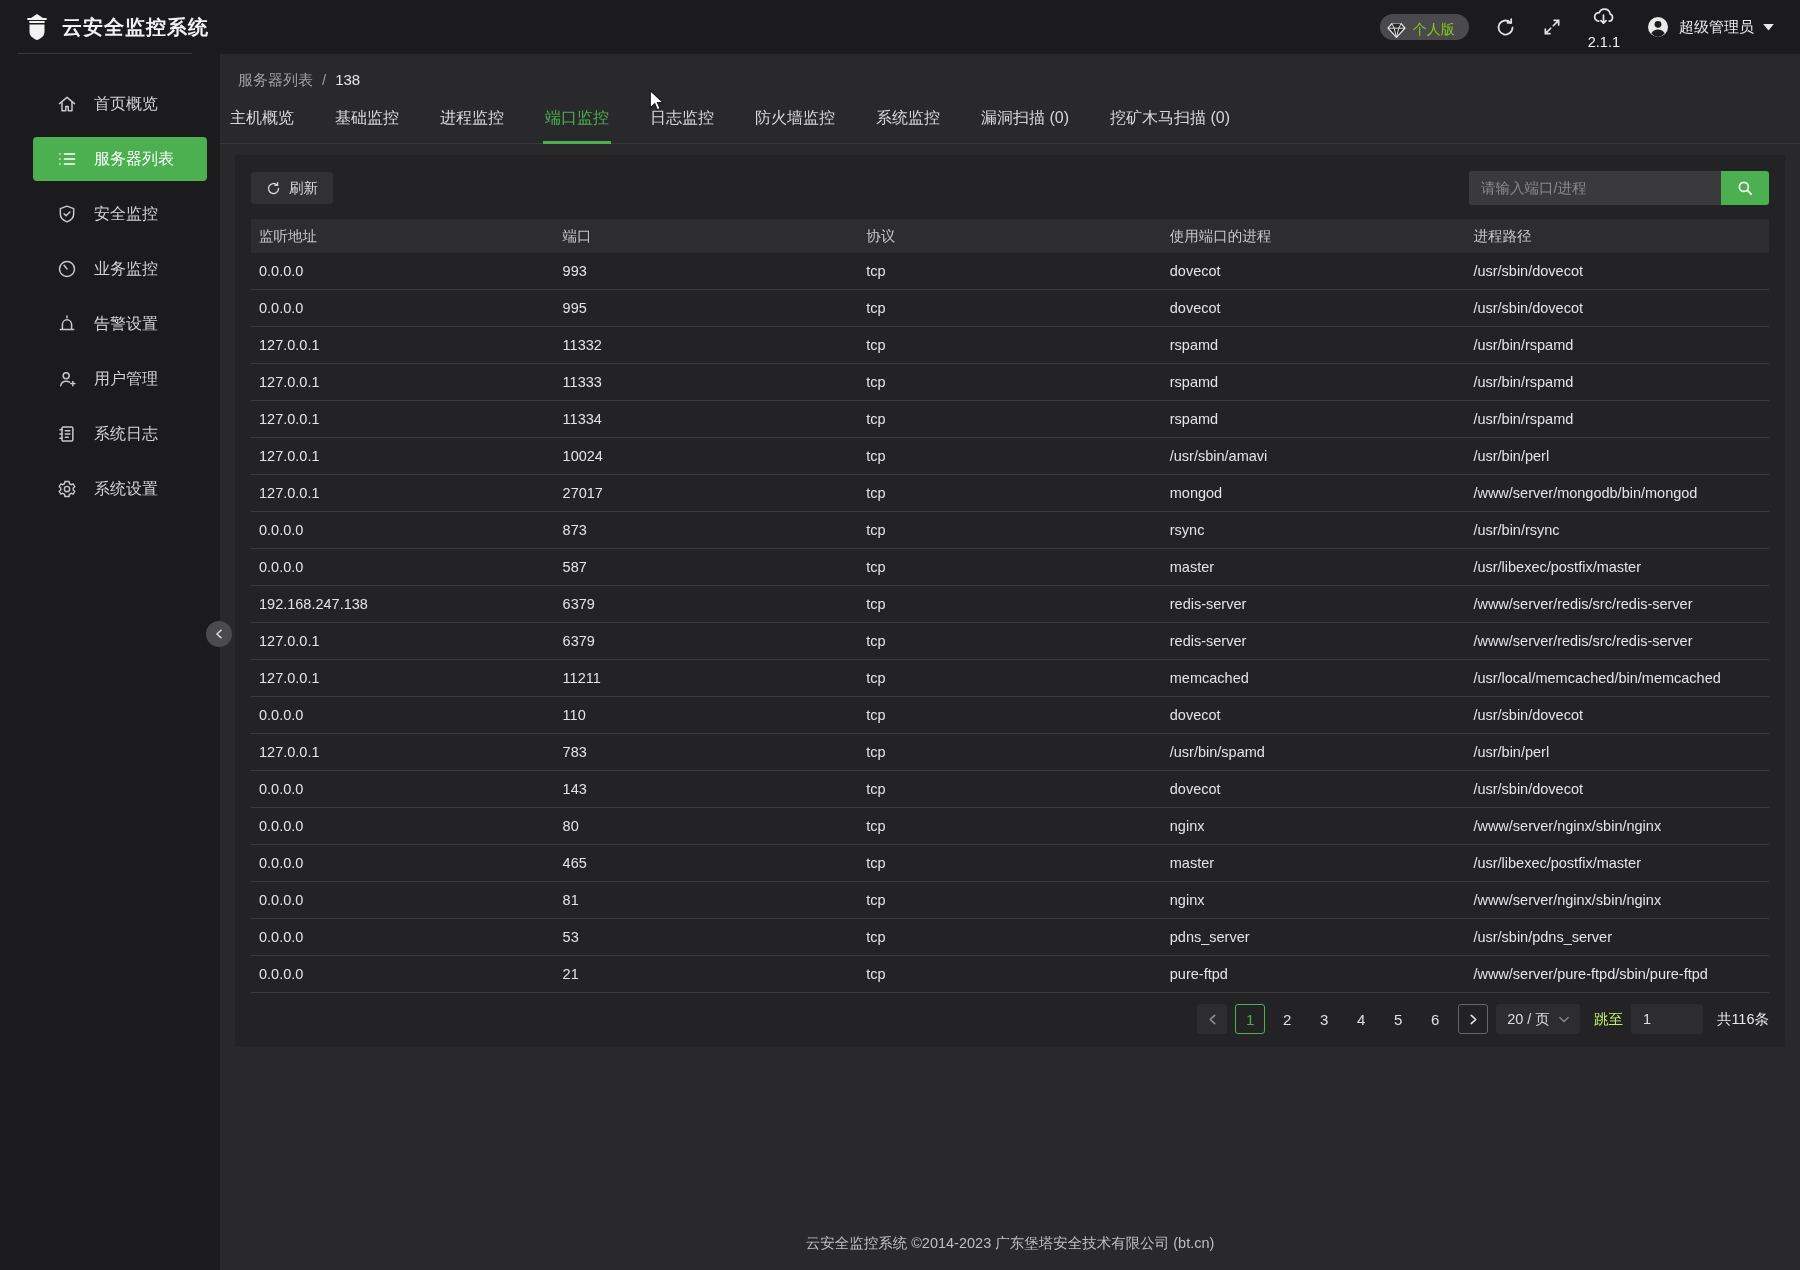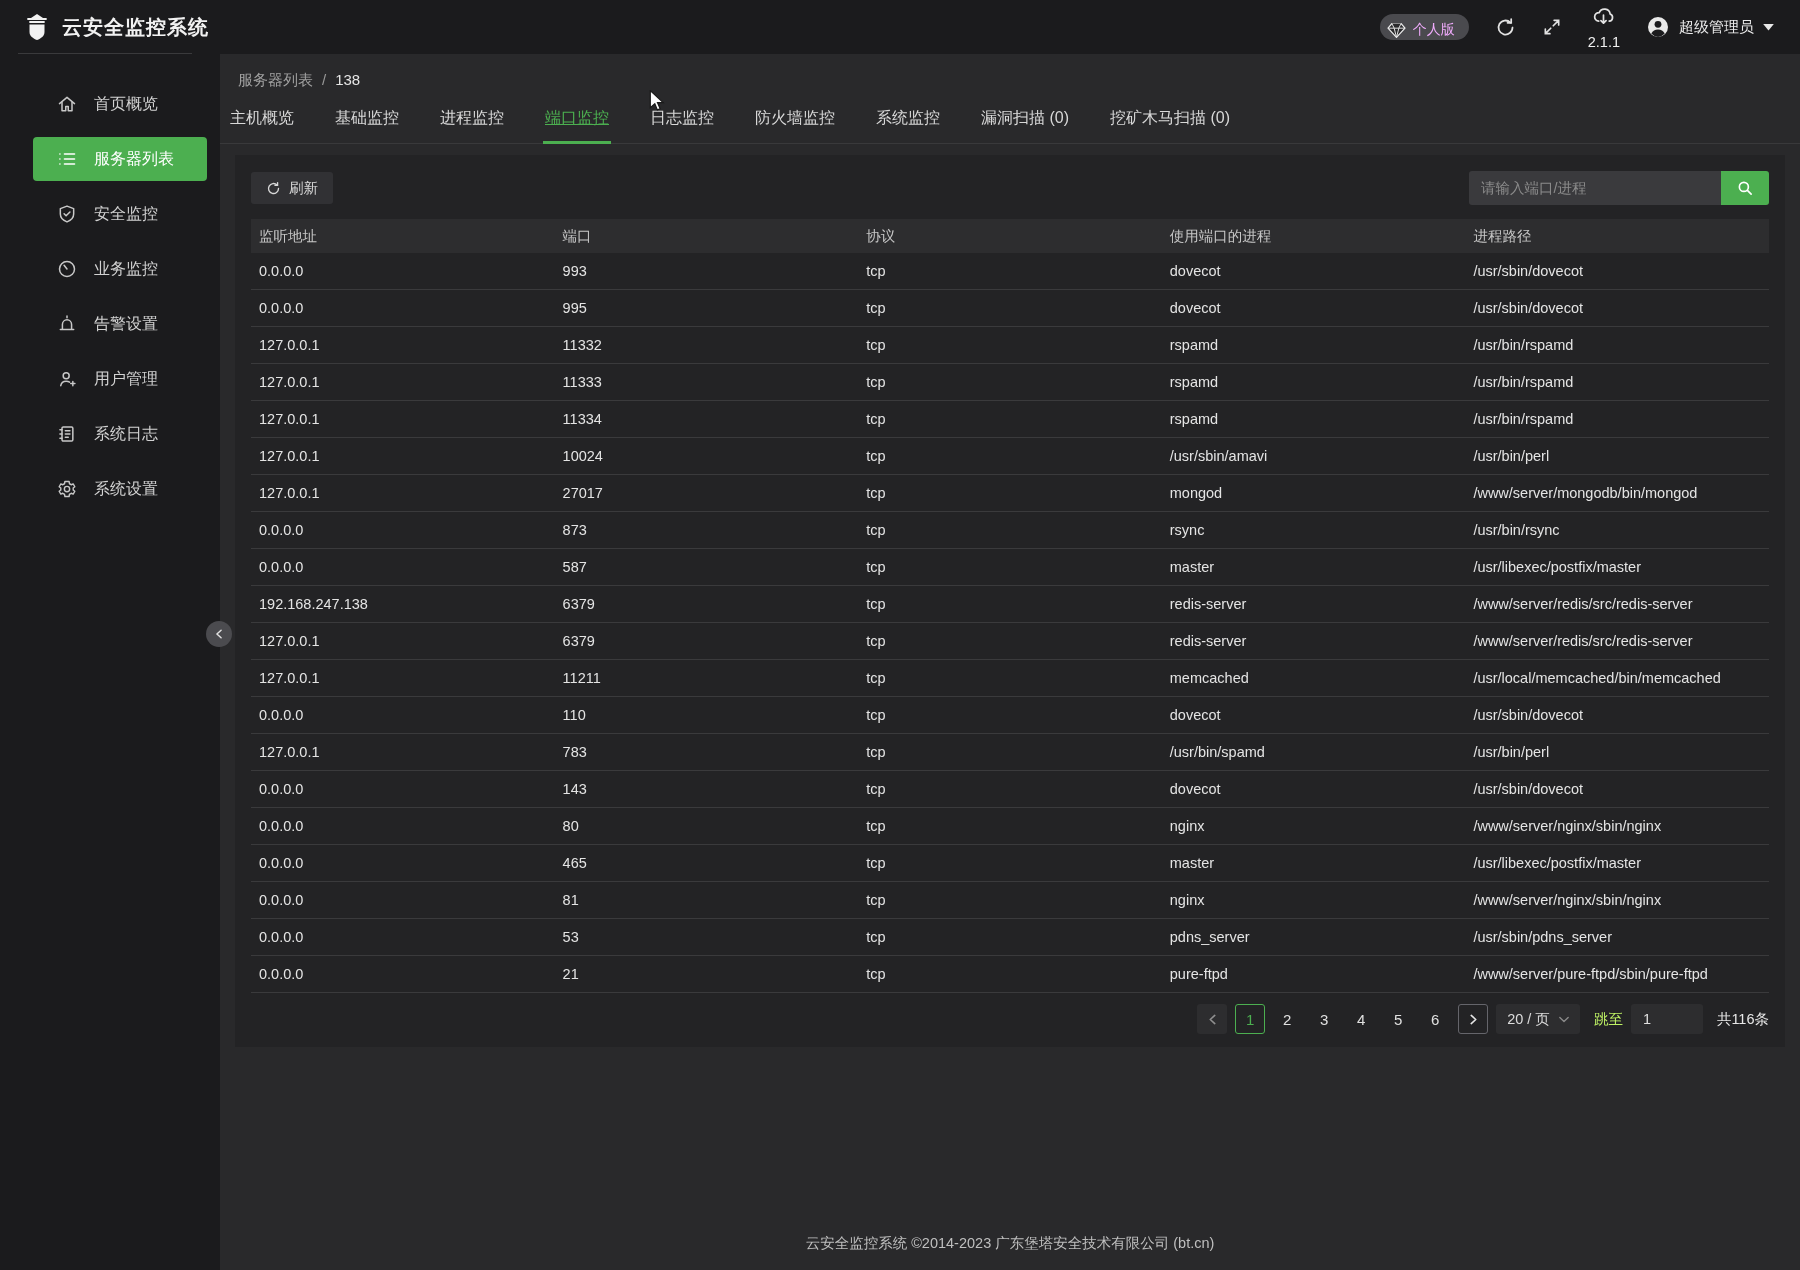--- a/index.html
+++ b/index.html
@@ -16,21 +16,21 @@
     position:absolute; top:0; left:0; width:1800px; height:54px;
     background:#1b1b1d; display:flex; align-items:center; justify-content:space-between;
     z-index:6;
   }
   .logo-area { display:flex; align-items:center; gap:12px; padding-left:24px; width:220px; position:relative; height:100%; }
   .logo-area::after { content:""; position:absolute; left:18px; right:28px; bottom:0; height:1px; background:#3a3a3c; }
   .app-title { font-size:20px; font-weight:bold; color:#f2f2f2; letter-spacing:1px; white-space:nowrap; }
   .topbar-right { display:flex; align-items:center; gap:26px; padding-right:26px; }
   .edition-badge {
     display:flex; align-items:center; gap:7px; height:26px; padding:6px 14px 0 7px;
-    background:#4a4a4e; border-radius:13px; color:#f0abfc; font-size:14px; cursor:pointer;
+    background:#4a4a4e; border-radius:13px; color:#84cc16; font-size:14px; cursor:pointer;
   }
   .icon-btn { color:#e2e2e2; cursor:pointer; display:flex; align-items:center; gap:8px;flex-direction:column; }
   .version-text { font-size:14.5px; color:#f0f0f0; }
   .user-area { display:flex; align-items:center; gap:9px; cursor:pointer; }
   .user-name { font-size:15px; color:#ececec; }
 
   
   .sidebar {
     position:absolute; top:54px; left:0; width:220px; height:1216px;
     background:#1b1b1d; padding-top:28px; display:flex; flex-direction:column; gap:11px;
@@ -52,21 +52,21 @@
   }
 
   
   .main { position:absolute; top:54px; left:220px; width:1580px; height:1216px; }
   .breadcrumb { margin:17px 0 0 18px; font-size:15px; color:#999; display:flex; gap:9px; }
   .breadcrumb .bc-link { color:#a0a0a0; cursor:pointer; }
   .breadcrumb .bc-current { color:#e6e6e6; }
 
   .tabs { margin-top:12px; padding-left:8px; border-bottom:1px solid #39393b; display:flex; gap:37px; }
   .tab { font-size:16px; color:#d8d8d8; padding:6px 2px 14px; cursor:pointer; position:relative; white-space:nowrap; }
-  .tab.active { color:#4caf50;text-decoration:underline; }
+  .tab.active { color:#4caf50; }
   .tab.active::after { content:""; position:absolute; left:0; right:0; bottom:-1px; height:3px; background:#4caf50; }
 
   .panel { margin:11px 15px 0; background:#232325; height:892px; }
   .toolbar { display:flex; align-items:center; justify-content:space-between; padding:16px 16px 14px; }
   .refresh-btn {
     height:32px; padding:0 15px; background:#313134; border:none; border-radius:3px;
     color:#d8d8d8; font-size:14.5px; display:flex; align-items:center; gap:8px; cursor:pointer;
     font-family:"Liberation Sans", sans-serif;
     justify-content:flex-end;
   }

